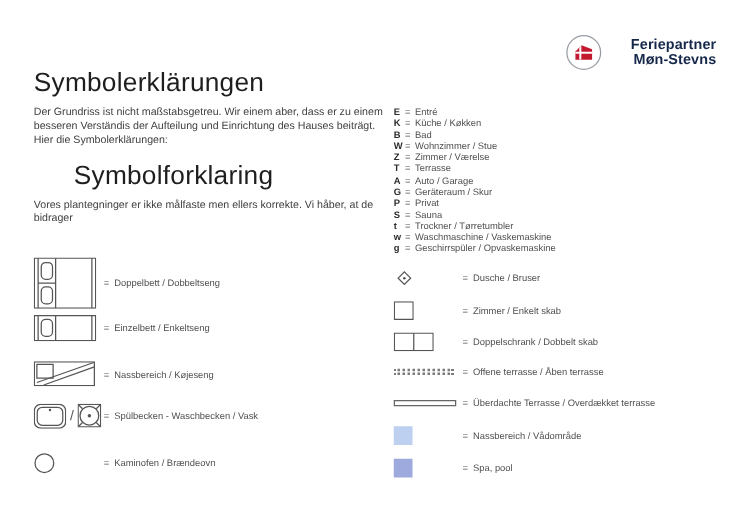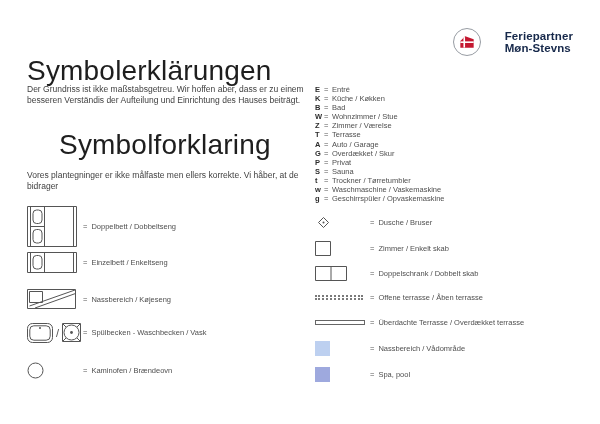--- a/index.html
+++ b/index.html
@@ -1,33 +1,33 @@
 <!DOCTYPE html>
 <html><head>
 <meta charset="utf-8">
 <style>
   html,body{margin:0;padding:0;background:#fff;}
   .page{
     position:relative;width:600px;height:424px;background:#fff;overflow:hidden;
     font-family:"Liberation Sans",sans-serif;color:#222;
   }
   
-  .logo{position:absolute;top:28px;right:27px;display:flex;align-items:center;gap:24px;}
+  .logo{position:absolute;top:28px;right:27px;display:flex;align-items:center;gap:24px;text-align:right;}
   .logo-circle{
     width:28px;height:28px;border:1.5px solid #979ca3;border-radius:50%;
     display:flex;align-items:center;justify-content:center;box-sizing:border-box;flex:none;
   }
   .logo-text{font-weight:bold;color:#16284a;font-size:11.5px;line-height:12.5px;letter-spacing:.1px;}
   
-  .h-title{position:absolute;left:27px;margin:0;font-size:28px;font-weight:normal;color:#1e1e1e;letter-spacing:.2px;}
+  .h-title{position:absolute;left:27px;margin:0;font-size:21px;font-weight:normal;color:#1e1e1e;letter-spacing:.2px;}
   .title-de{top:55px;}
   .title-da{top:129px;margin-left:32px;}
   .para{position:absolute;left:27px;margin:0;font-size:8.5px;line-height:11px;color:#414141;width:290px;}
   .para-de{top:84px;}
-  .para-da{top:158px;margin-top:12px;}
+  .para-da{top:158px;}
   
   .abbr-list{position:absolute;left:315px;top:85px;}
   .abbr-row{display:flex;align-items:baseline;height:9.1px;font-size:7.5px;}
   .abbr-key{width:9px;font-weight:bold;color:#2c2c2c;}
   .abbr-eq{width:8px;color:#555;}
   .abbr-label{color:#4f4f4f;white-space:nowrap;}
   
   .sym-row{position:absolute;display:flex;align-items:center;}
   .sym-row.left{left:27px;}
   .sym-row.right{left:315px;}
@@ -65,22 +65,23 @@
       </svg>
     </span>
     <div class="logo-text">
       <div>Feriepartner</div>
       <div>Møn-Stevns</div>
     </div>
   </div>
 
   <h1 class="h-title title-de">Symbolerklärungen</h1>
   <p class="para para-de">
-    <span>Der Grundriss ist ikke maßstabsgetreu. Wir hoffen aber, dass er zu einem</span><br>
+    <span>Der Grundriss ist nicht maßstabsgetreu. Wir einem aber, dass er zu einem</span><br>
     <span>besseren Verständis der Aufteilung und Einrichtung des Hauses beiträgt.</span><br>
+    <span>Hier die Symbolerklärungen:</span>
   </p>
 
   <h1 class="h-title title-da">Symbolforklaring</h1>
   <p class="para para-da">
     <span>Vores plantegninger er ikke målfaste men ellers korrekte. Vi håber, at de bidrager</span><br>
     <br>
   </p>
 
   <div class="abbr-list">
     <div class="abbr-row">
@@ -114,21 +115,21 @@
         <span class="abbr-label">Terrasse</span>
       </div>
     <div class="abbr-row">
         <span class="abbr-key">A</span>
         <span class="abbr-eq">=</span>
         <span class="abbr-label">Auto / Garage</span>
       </div>
     <div class="abbr-row">
         <span class="abbr-key">G</span>
         <span class="abbr-eq">=</span>
-        <span class="abbr-label">Overdækket / Skur</span>
+        <span class="abbr-label">Geräteraum / Skur</span>
       </div>
     <div class="abbr-row">
         <span class="abbr-key">P</span>
         <span class="abbr-eq">=</span>
         <span class="abbr-label">Privat</span>
       </div>
     <div class="abbr-row">
         <span class="abbr-key">S</span>
         <span class="abbr-eq">=</span>
         <span class="abbr-label">Sauna</span>

